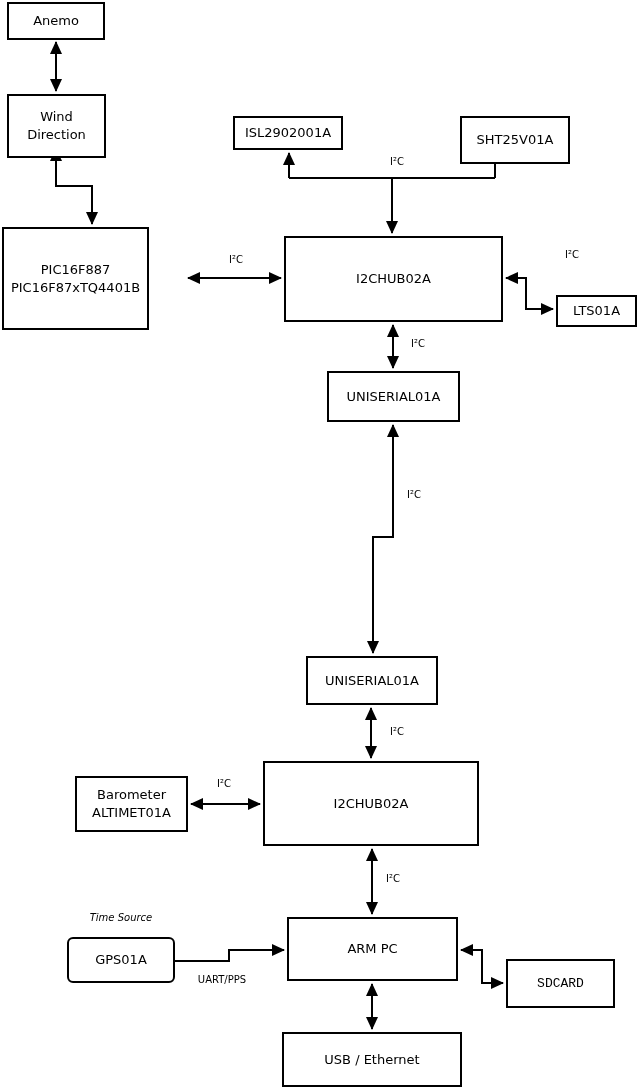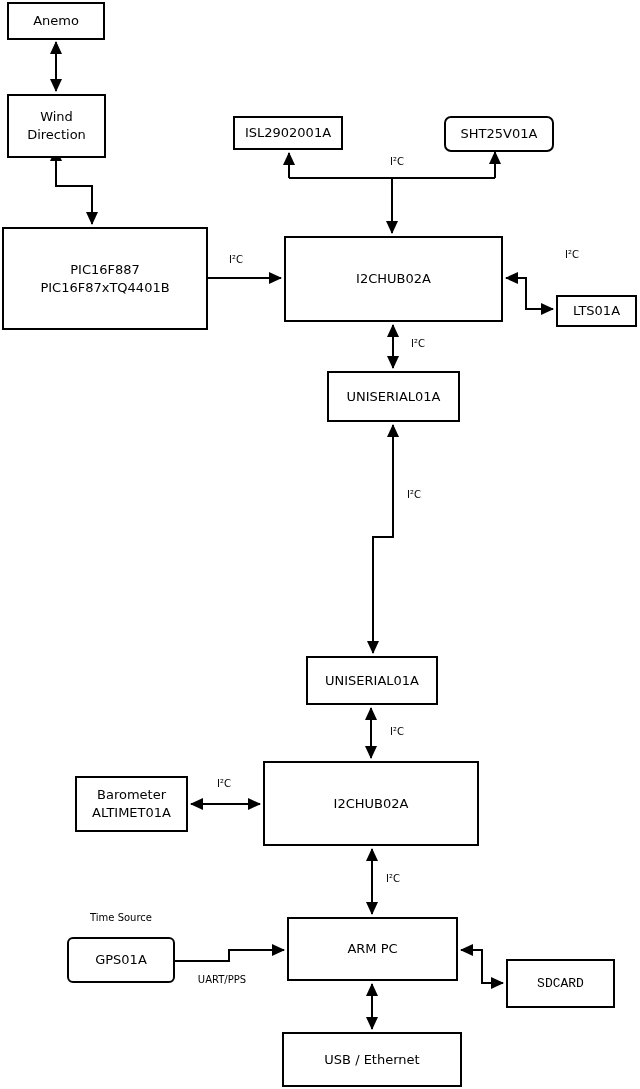--- a/index.html
+++ b/index.html
@@ -80,30 +80,30 @@
 
   <div class="node" style="left:7px; top:2px; width:98px; height:38px;">
     <span>Anemo</span>
   </div>
 
   <div class="node" style="left:7px; top:94px; width:99px; height:64px;">
     <span>Wind</span>
     <span>Direction</span>
   </div>
 
-  <div class="node" style="left:2px; top:227px; width:206px; height:103px;">
+  <div class="node" style="left:2px; top:227px; width:147px; height:103px;">
     <span>PIC16F887</span>
     <span>PIC16F87xTQ4401B</span>
   </div>
 
   <div class="node" style="left:233px; top:116px; width:110px; height:34px;">
     <span>ISL2902001A</span>
   </div>
 
-  <div class="node" style="left:444px; top:116px; width:110px; height:36px;border-radius:7px;">
+  <div class="node" style="left:460px; top:116px; width:110px; height:48px;">
     <span>SHT25V01A</span>
   </div>
 
   <div class="node" style="left:284px; top:236px; width:219px; height:86px;">
     <span>I2CHUB02A</span>
   </div>
 
   <div class="node" style="left:556px; top:295px; width:81px; height:32px;">
     <span>LTS01A</span>
   </div>
@@ -143,15 +143,15 @@
 
   <div class="lbl" style="left:397px; top:161px;">I²C</div>
   <div class="lbl" style="left:236px; top:259px;">I²C</div>
   <div class="lbl" style="left:572px; top:254px;">I²C</div>
   <div class="lbl" style="left:418px; top:343px;">I²C</div>
   <div class="lbl" style="left:414px; top:494px;">I²C</div>
   <div class="lbl" style="left:397px; top:731px;">I²C</div>
   <div class="lbl" style="left:224px; top:783px;">I²C</div>
   <div class="lbl" style="left:393px; top:878px;">I²C</div>
   <div class="lbl" style="left:222px; top:979px;">UART/PPS</div>
-  <div class="lbl" style="left:121px; top:917px;">Time Source</div>
+  <div class="lbl" style="left:121px; top:917px;font-style:italic;">Time Source</div>
 
 </div>
 
 </body></html>

